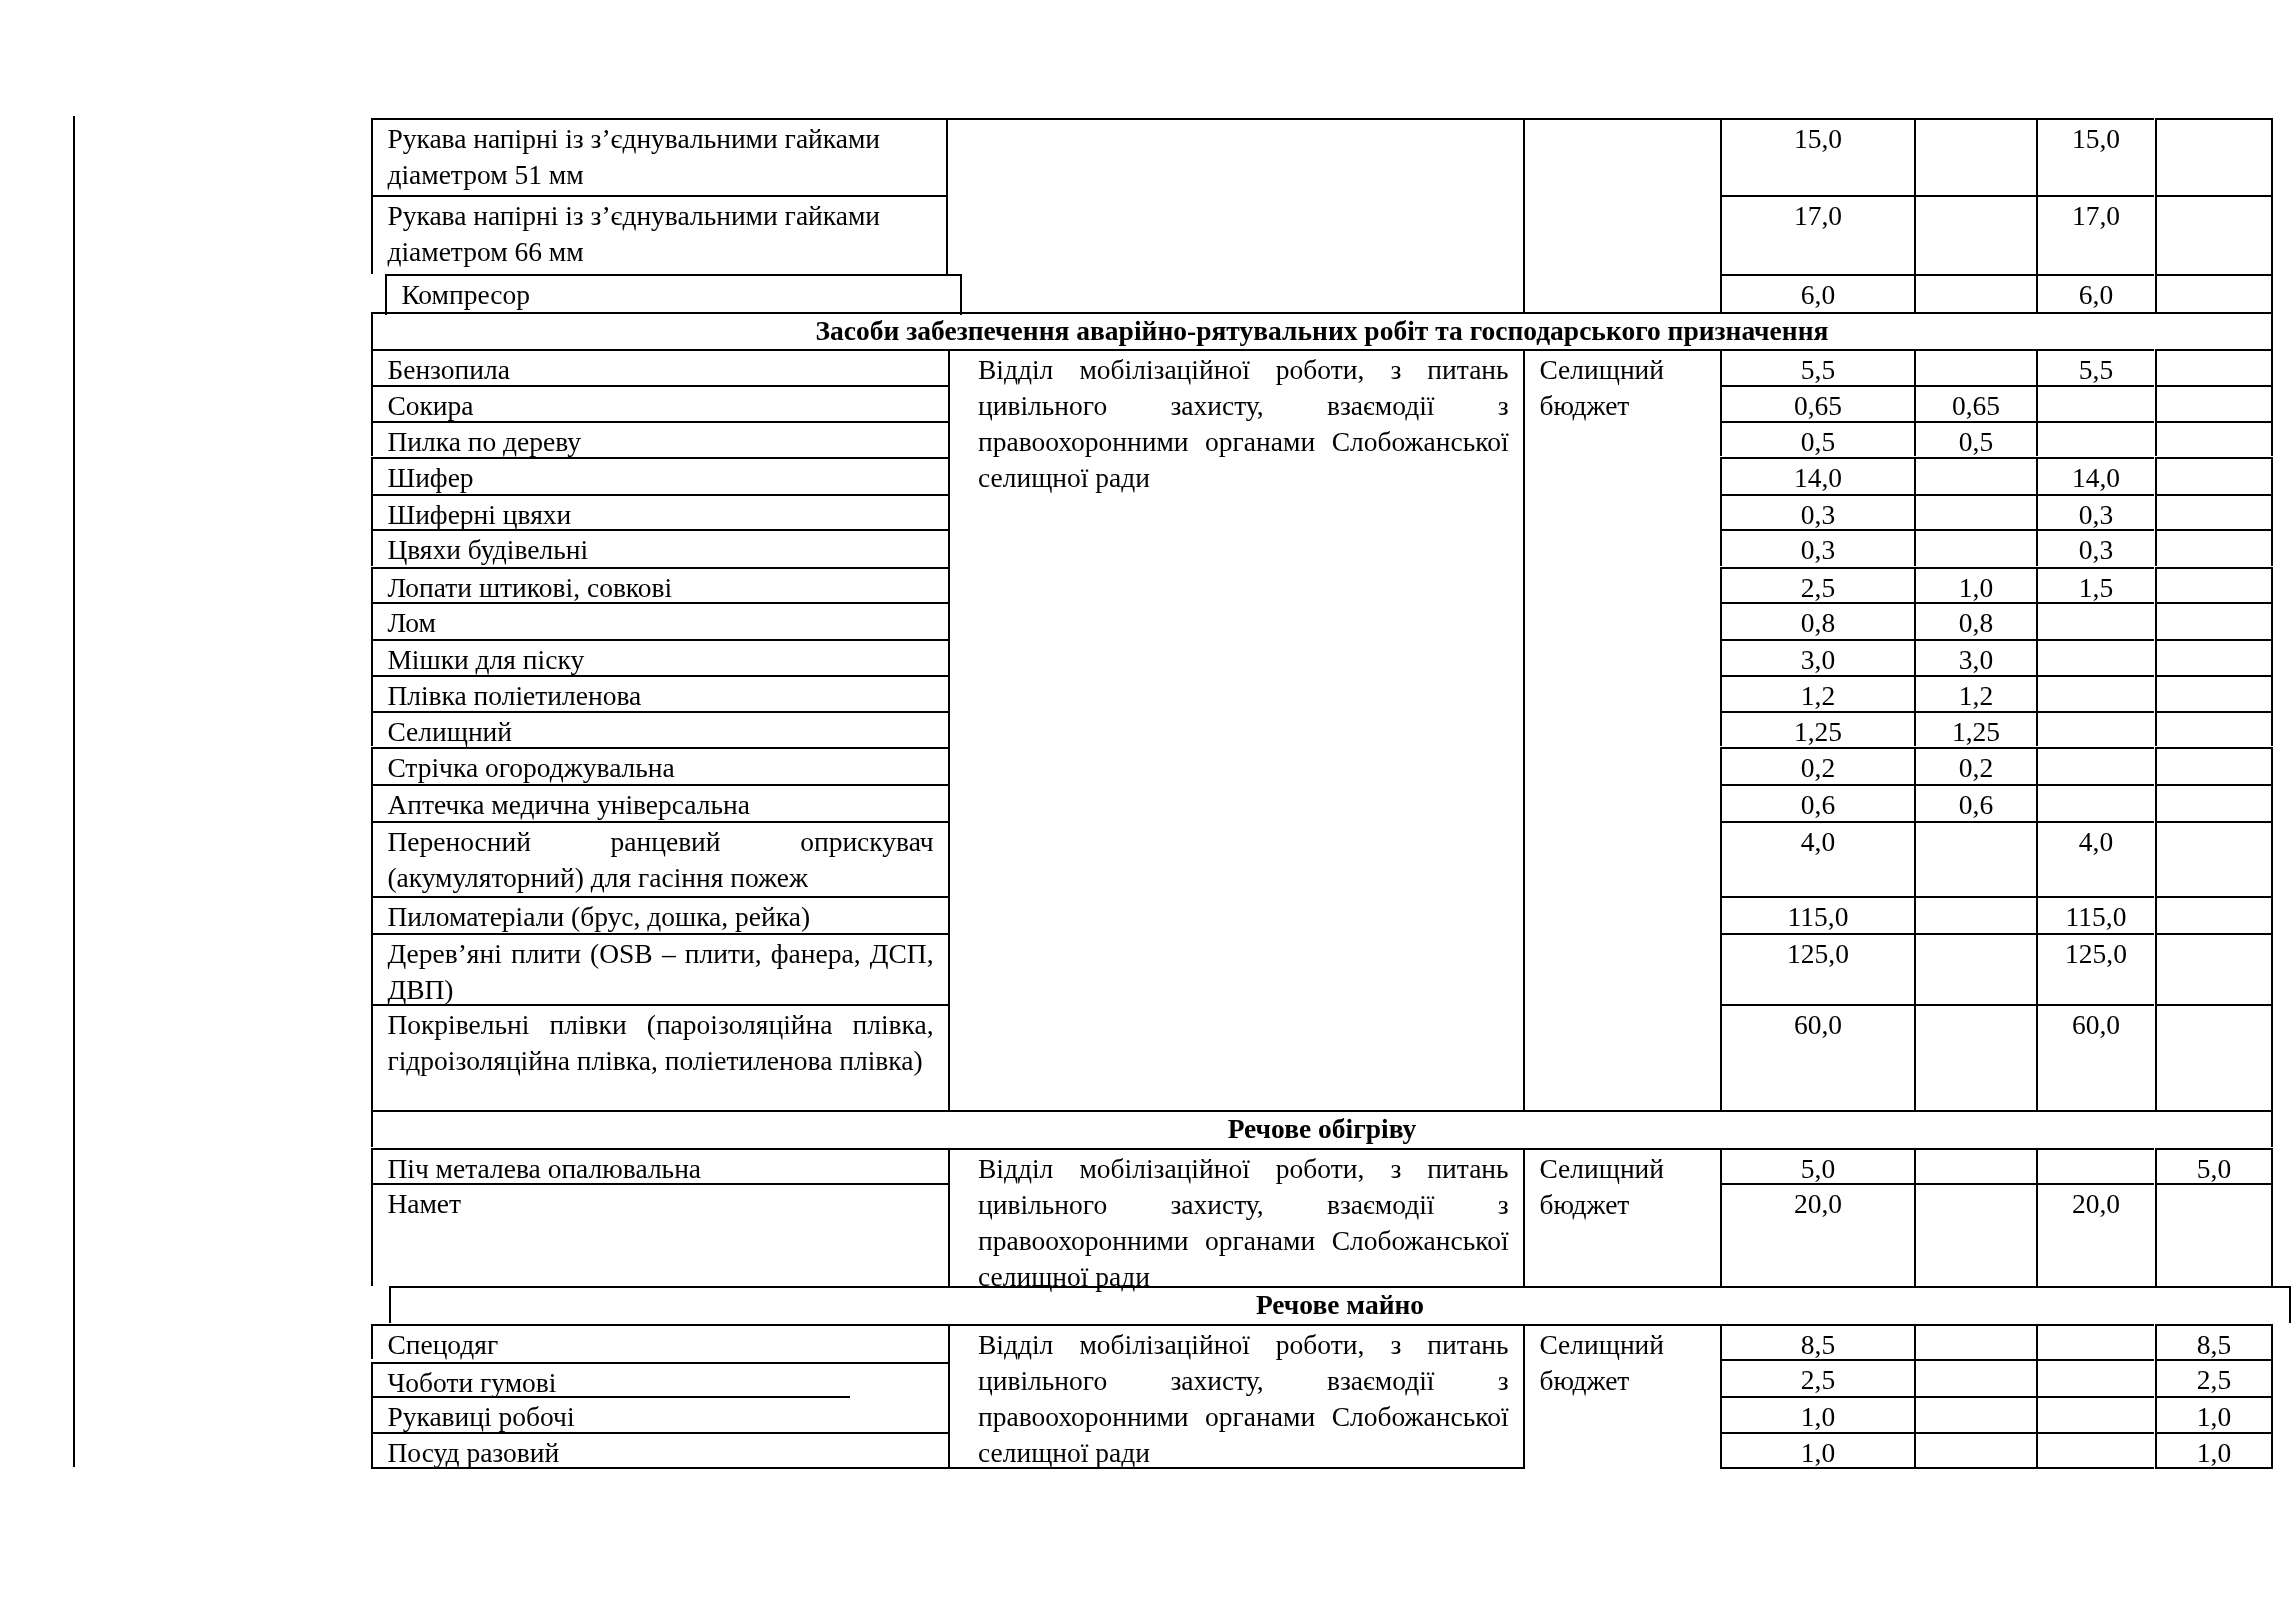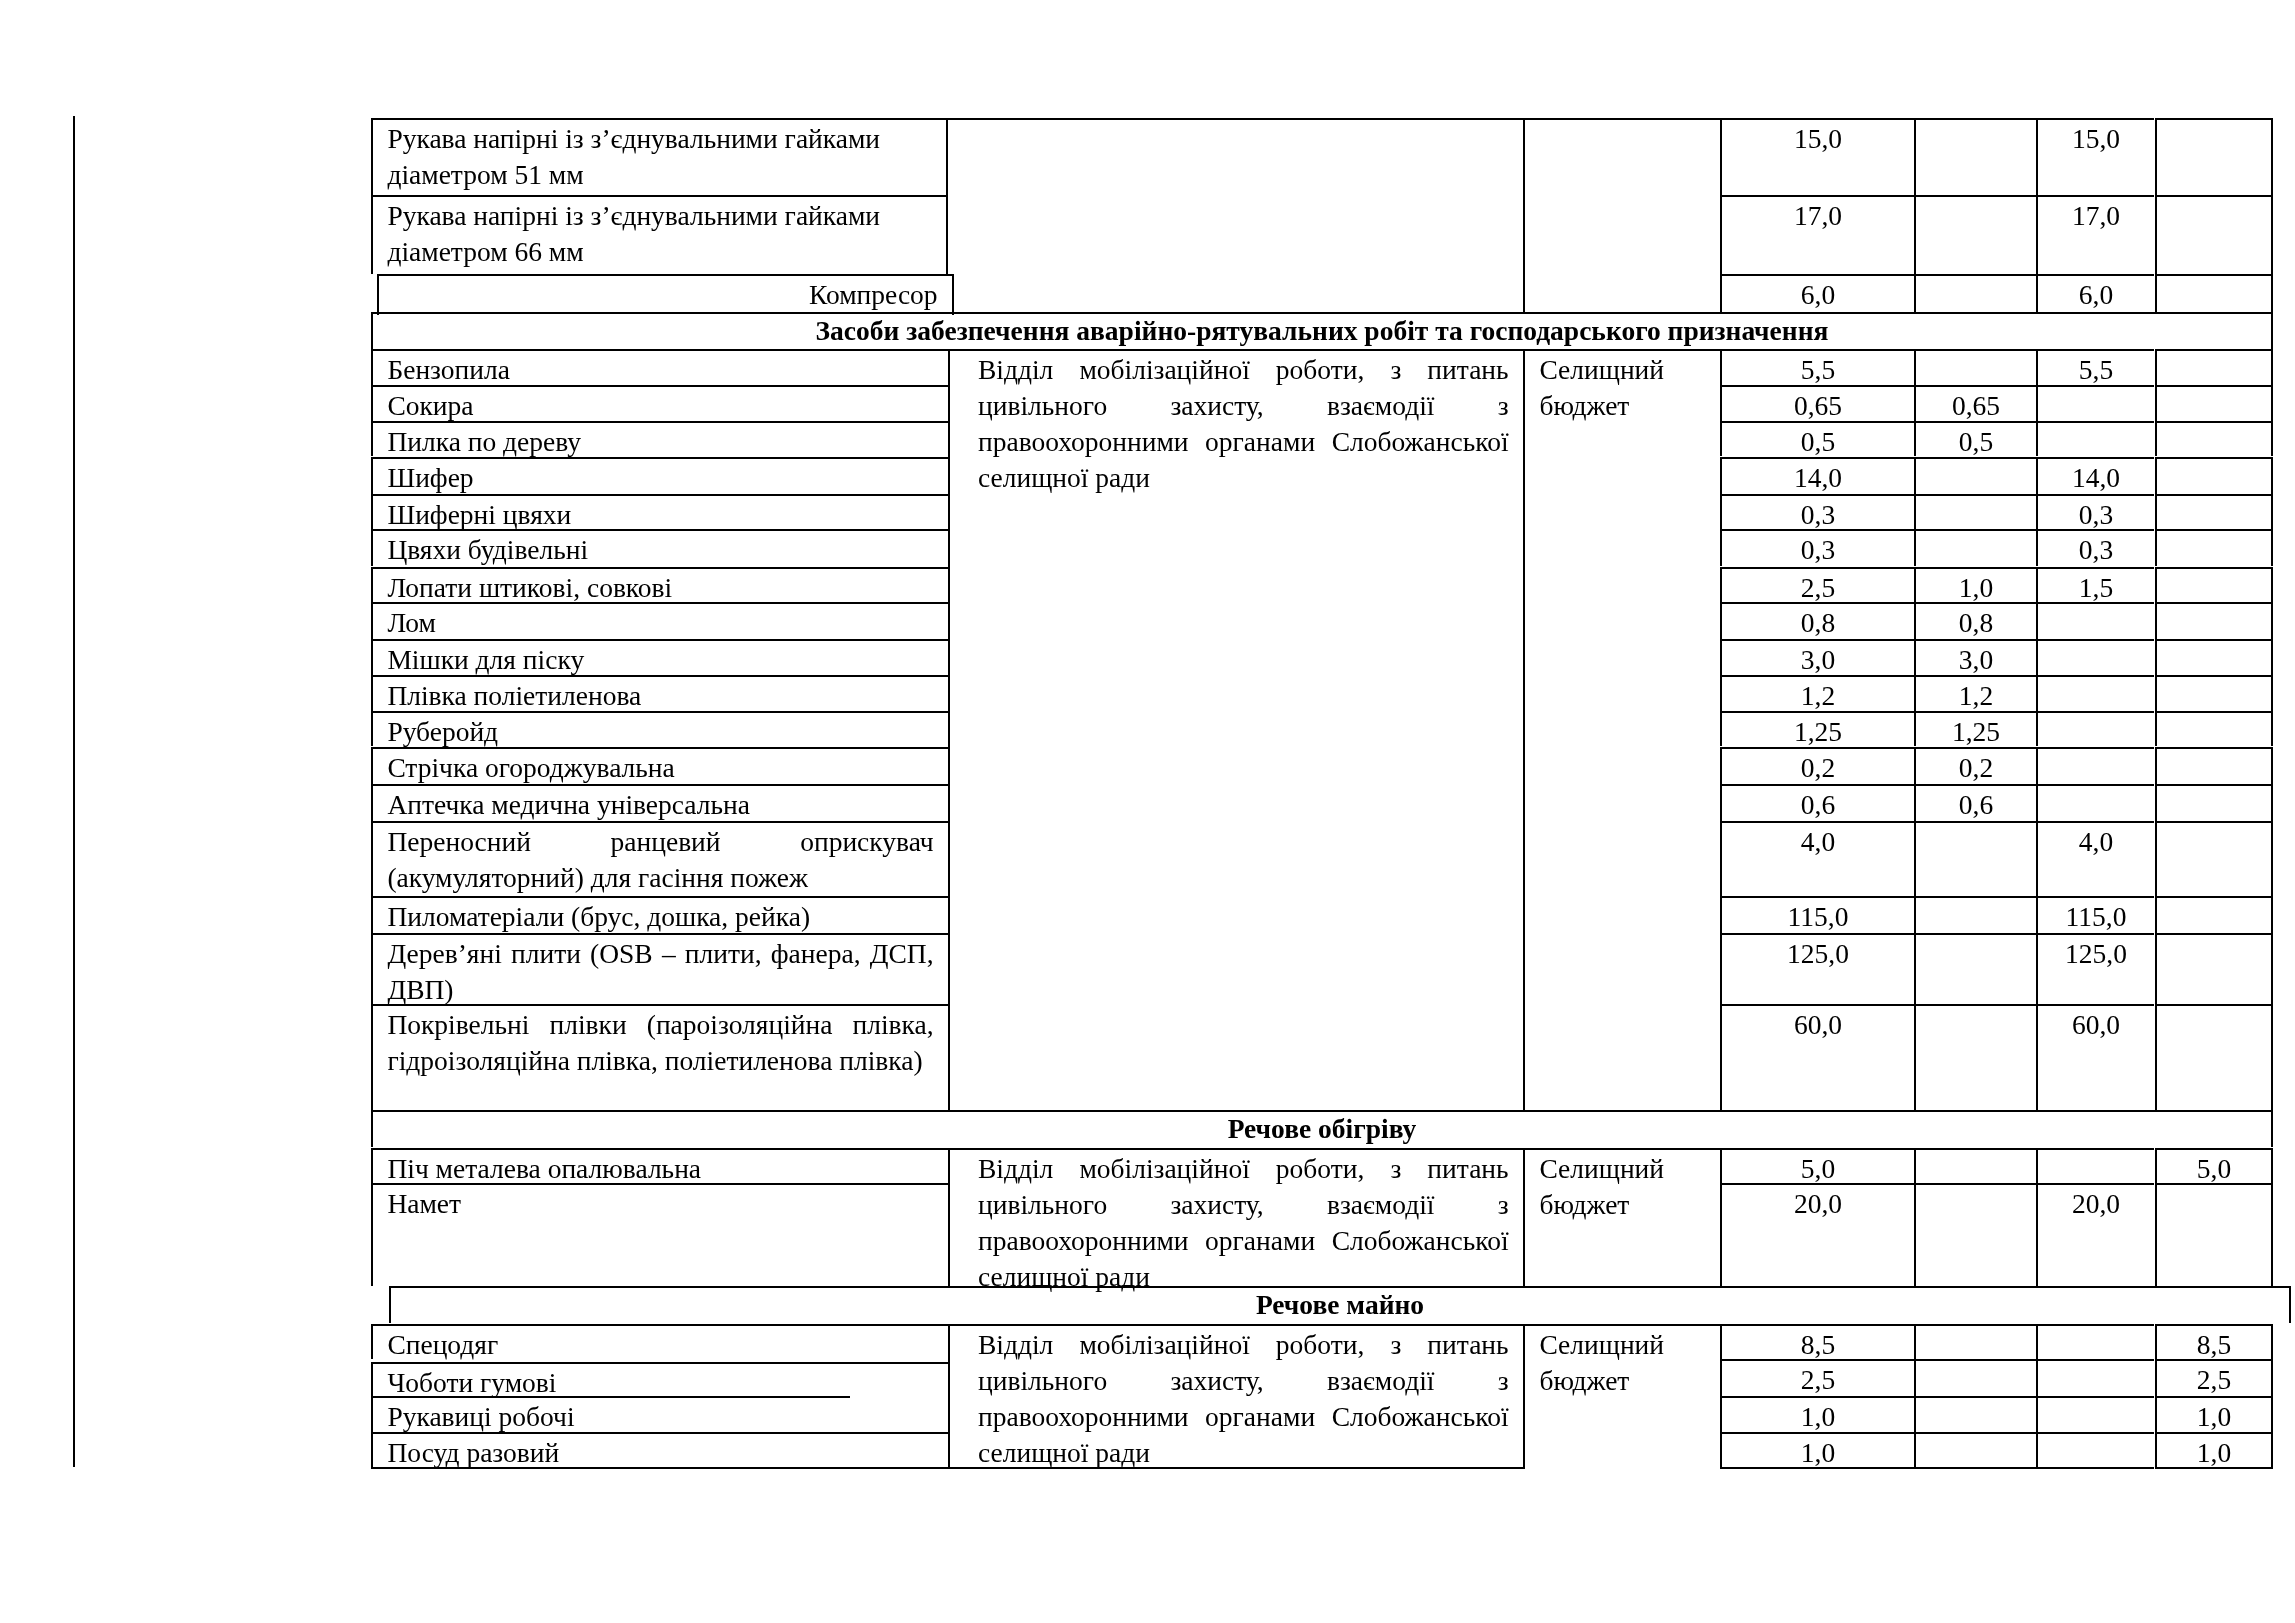--- a/index.html
+++ b/index.html
@@ -25,21 +25,21 @@
     <div class="cell bt bl br" style="left: 371px; top: 118px; width: 577px; height: 77px;">Рукава напірні із з’єднувальними гайками діаметром 51 мм</div>
     <div class="cell num bt bl" style="left: 1720px; top: 118px; width: 194px; height: 77px;">15,0</div>
     <div class="cell num bt bl" style="left: 1914px; top: 118px; width: 122px; height: 77px;"></div>
     <div class="cell num bt bl" style="left: 2036px; top: 118px; width: 118px; height: 77px;">15,0</div>
     <div class="cell num bt bl br" style="left: 2155px; top: 118px; width: 118px; height: 77px;"></div>
     <div class="cell bt bl br" style="left: 371px; top: 195px; width: 577px; height: 79px;">Рукава напірні із з’єднувальними гайками діаметром 66 мм</div>
     <div class="cell num bt bl" style="left: 1720px; top: 195px; width: 194px; height: 79px;">17,0</div>
     <div class="cell num bt bl" style="left: 1914px; top: 195px; width: 122px; height: 79px;"></div>
     <div class="cell num bt bl" style="left: 2036px; top: 195px; width: 118px; height: 79px;">17,0</div>
     <div class="cell num bt bl br" style="left: 2155px; top: 195px; width: 118px; height: 79px;"></div>
-    <div class="cell bt bl br" style="left: 377px; top: 274px; width: 577px; height: 41px; text-align: right;">Компресор</div>
+    <div class="cell bt bl br" style="left: 385px; top: 274px; width: 577px; height: 41px;">Компресор</div>
     <div class="cell num bt bl" style="left: 1720px; top: 274px; width: 194px; height: 39px;">6,0</div>
     <div class="cell num bt bl" style="left: 1914px; top: 274px; width: 122px; height: 39px;"></div>
     <div class="cell num bt bl" style="left: 2036px; top: 274px; width: 118px; height: 39px;">6,0</div>
     <div class="cell num bt bl br" style="left: 2155px; top: 274px; width: 118px; height: 39px;"></div>
     <div class="cell bt" style="left: 948px; top: 118px; width: 575px; height: 194px;"></div>
     <div class="cell bt bl" style="left: 1523px; top: 118px; width: 197px; height: 194px;"></div>
     <div class="cell section bt bl br" style="left: 371px; top: 312px; width: 1902px; height: 37px;">Засоби забезпечення аварійно-рятувальних робіт та господарського призначення</div>
     <div class="cell dept bt bl" style="left: 948px; top: 349px; width: 575px; height: 762px;">Відділ мобілізаційної роботи, з питань цивільного захисту, взаємодії з правоохоронними органами Слобожанської селищної ради</div>
     <div class="cell bt bl" style="left: 1523px; top: 349px; width: 197px; height: 762px;">Селищний бюджет</div>
     <div class="cell bt bl" style="left: 371px; top: 349px; width: 577px; height: 36px;">Бензопила</div>
@@ -85,21 +85,21 @@
     <div class="cell bt bl" style="left: 371px; top: 639px; width: 577px; height: 36px;">Мішки для піску</div>
     <div class="cell num bt bl" style="left: 1720px; top: 639px; width: 194px; height: 36px;">3,0</div>
     <div class="cell num bt bl" style="left: 1914px; top: 639px; width: 122px; height: 36px;">3,0</div>
     <div class="cell num bt bl" style="left: 2036px; top: 639px; width: 118px; height: 36px;"></div>
     <div class="cell num bt bl br" style="left: 2155px; top: 639px; width: 118px; height: 36px;"></div>
     <div class="cell bt bl" style="left: 371px; top: 675px; width: 577px; height: 37px;">Плівка поліетиленова</div>
     <div class="cell num bt bl" style="left: 1720px; top: 675px; width: 194px; height: 37px;">1,2</div>
     <div class="cell num bt bl" style="left: 1914px; top: 675px; width: 122px; height: 37px;">1,2</div>
     <div class="cell num bt bl" style="left: 2036px; top: 675px; width: 118px; height: 37px;"></div>
     <div class="cell num bt bl br" style="left: 2155px; top: 675px; width: 118px; height: 37px;"></div>
-    <div class="cell bt bl" style="left: 371px; top: 711px; width: 577px; height: 35px;">Руберойд</div>
+    <div class="cell bt bl" style="left: 371px; top: 711px; width: 577px; height: 35px;">Селищний</div>
     <div class="cell num bt bl" style="left: 1720px; top: 711px; width: 194px; height: 35px;">1,25</div>
     <div class="cell num bt bl" style="left: 1914px; top: 711px; width: 122px; height: 35px;">1,25</div>
     <div class="cell num bt bl" style="left: 2036px; top: 711px; width: 118px; height: 35px;"></div>
     <div class="cell num bt bl br" style="left: 2155px; top: 711px; width: 118px; height: 35px;"></div>
     <div class="cell bt bl" style="left: 371px; top: 747px; width: 577px; height: 37px;">Стрічка огороджувальна</div>
     <div class="cell num bt bl" style="left: 1720px; top: 747px; width: 194px; height: 37px;">0,2</div>
     <div class="cell num bt bl" style="left: 1914px; top: 747px; width: 122px; height: 37px;">0,2</div>
     <div class="cell num bt bl" style="left: 2036px; top: 747px; width: 118px; height: 37px;"></div>
     <div class="cell num bt bl br" style="left: 2155px; top: 747px; width: 118px; height: 37px;"></div>
     <div class="cell bt bl" style="left: 371px; top: 784px; width: 577px; height: 37px;">Аптечка медична універсальна</div>

